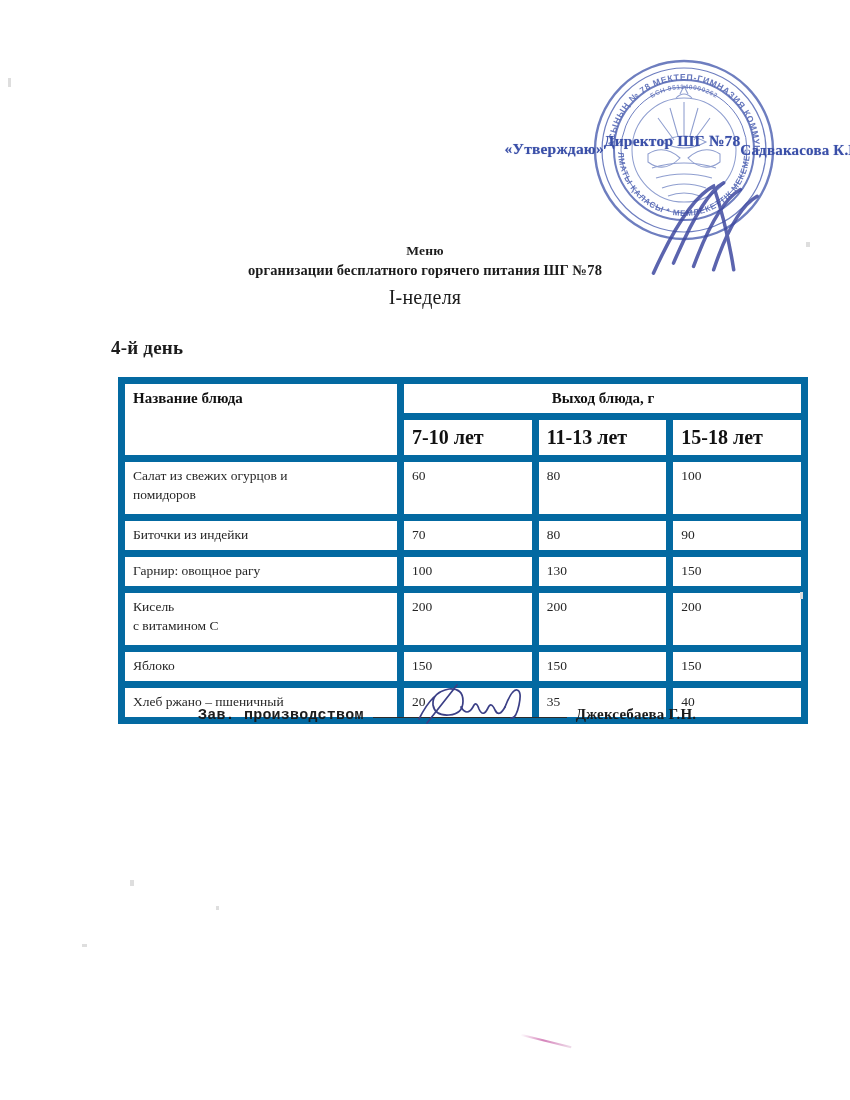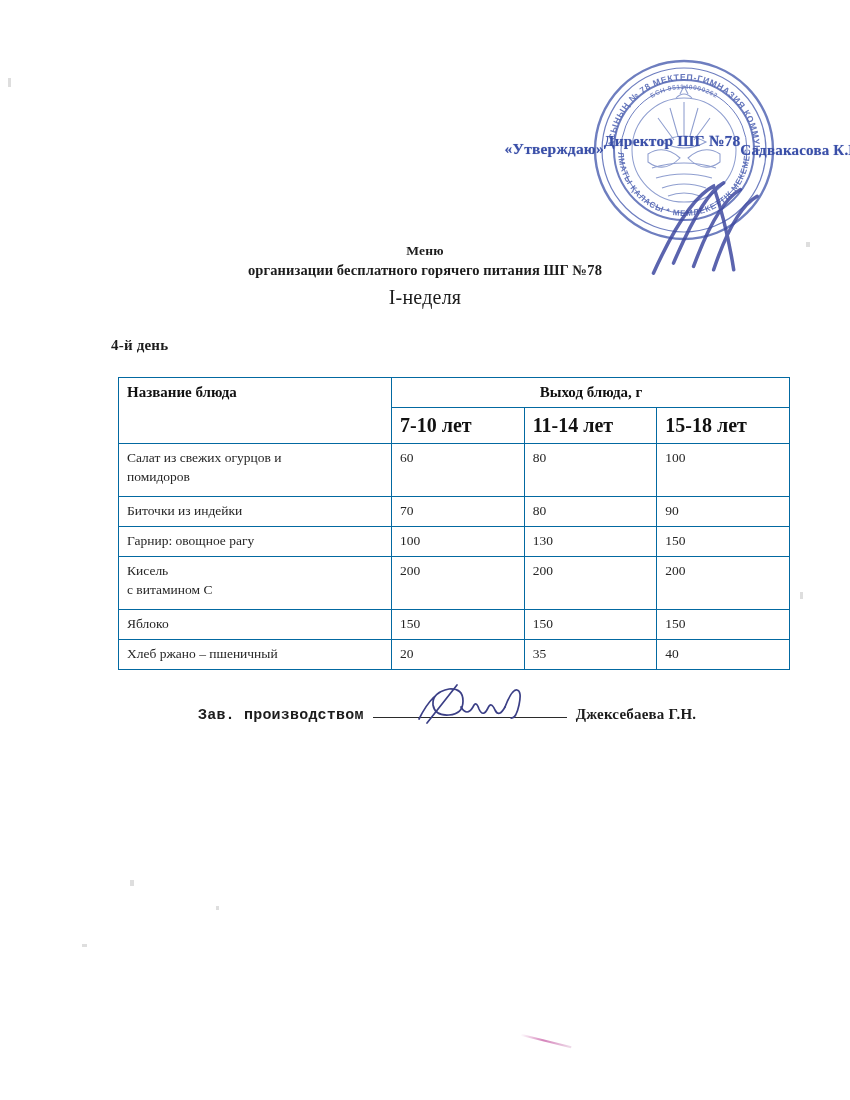--- a/index.html
+++ b/index.html
@@ -94,37 +94,37 @@
     font-weight: normal;
     margin-top: 7px;
     letter-spacing: 0.2px;
   }
 
   
   .day-label {
     position: absolute;
     left: 111px;
     top: 337px;
-    font-size: 15px;
+    font-size: 19px;
     font-weight: bold;
     letter-spacing: 0.2px;
   }
 
   
   .menu-table {
     position: absolute;
     left: 118px;
     top: 377px;
     width: 639px;
     border-collapse: collapse;
     table-layout: fixed;
     font-size: 13.5px;
   }
   .menu-table td, .menu-table th {
-    border: 1px solid #0369a1;
+    border: 7px solid #0369a1;
     padding: 4px 7px 4px 8px;
     vertical-align: top;
     text-align: left;
     font-weight: normal;
     color: #262626;
     line-height: 1.42;
     margin-top: 32px;
   }
   .menu-table th {
     font-weight: bold;
@@ -267,21 +267,21 @@
   <div class="day-label">4-й день</div>
 
   <table class="menu-table">
     <thead>
       <tr>
         <th class="col-name hdr-name-cell" rowspan="2">Название блюда</th>
         <th class="col-out" colspan="3">Выход блюда, г</th>
       </tr>
       <tr>
         <th class="sub-a sub-head">7-10 лет</th>
-        <th class="sub-b sub-head">11-14 лет</th>
+        <th class="sub-b sub-head">11-13 лет</th>
         <th class="sub-c sub-head">15-18 лет</th>
       </tr>
     </thead>
     <tbody>
       <tr class="tall">
         <td class="dish"><span>Салат из свежих огурцов и</span><br><span>помидоров</span></td>
         <td class="c-a">60</td>
         <td class="c-b">80</td>
         <td class="c-c">100</td>
       </tr>

